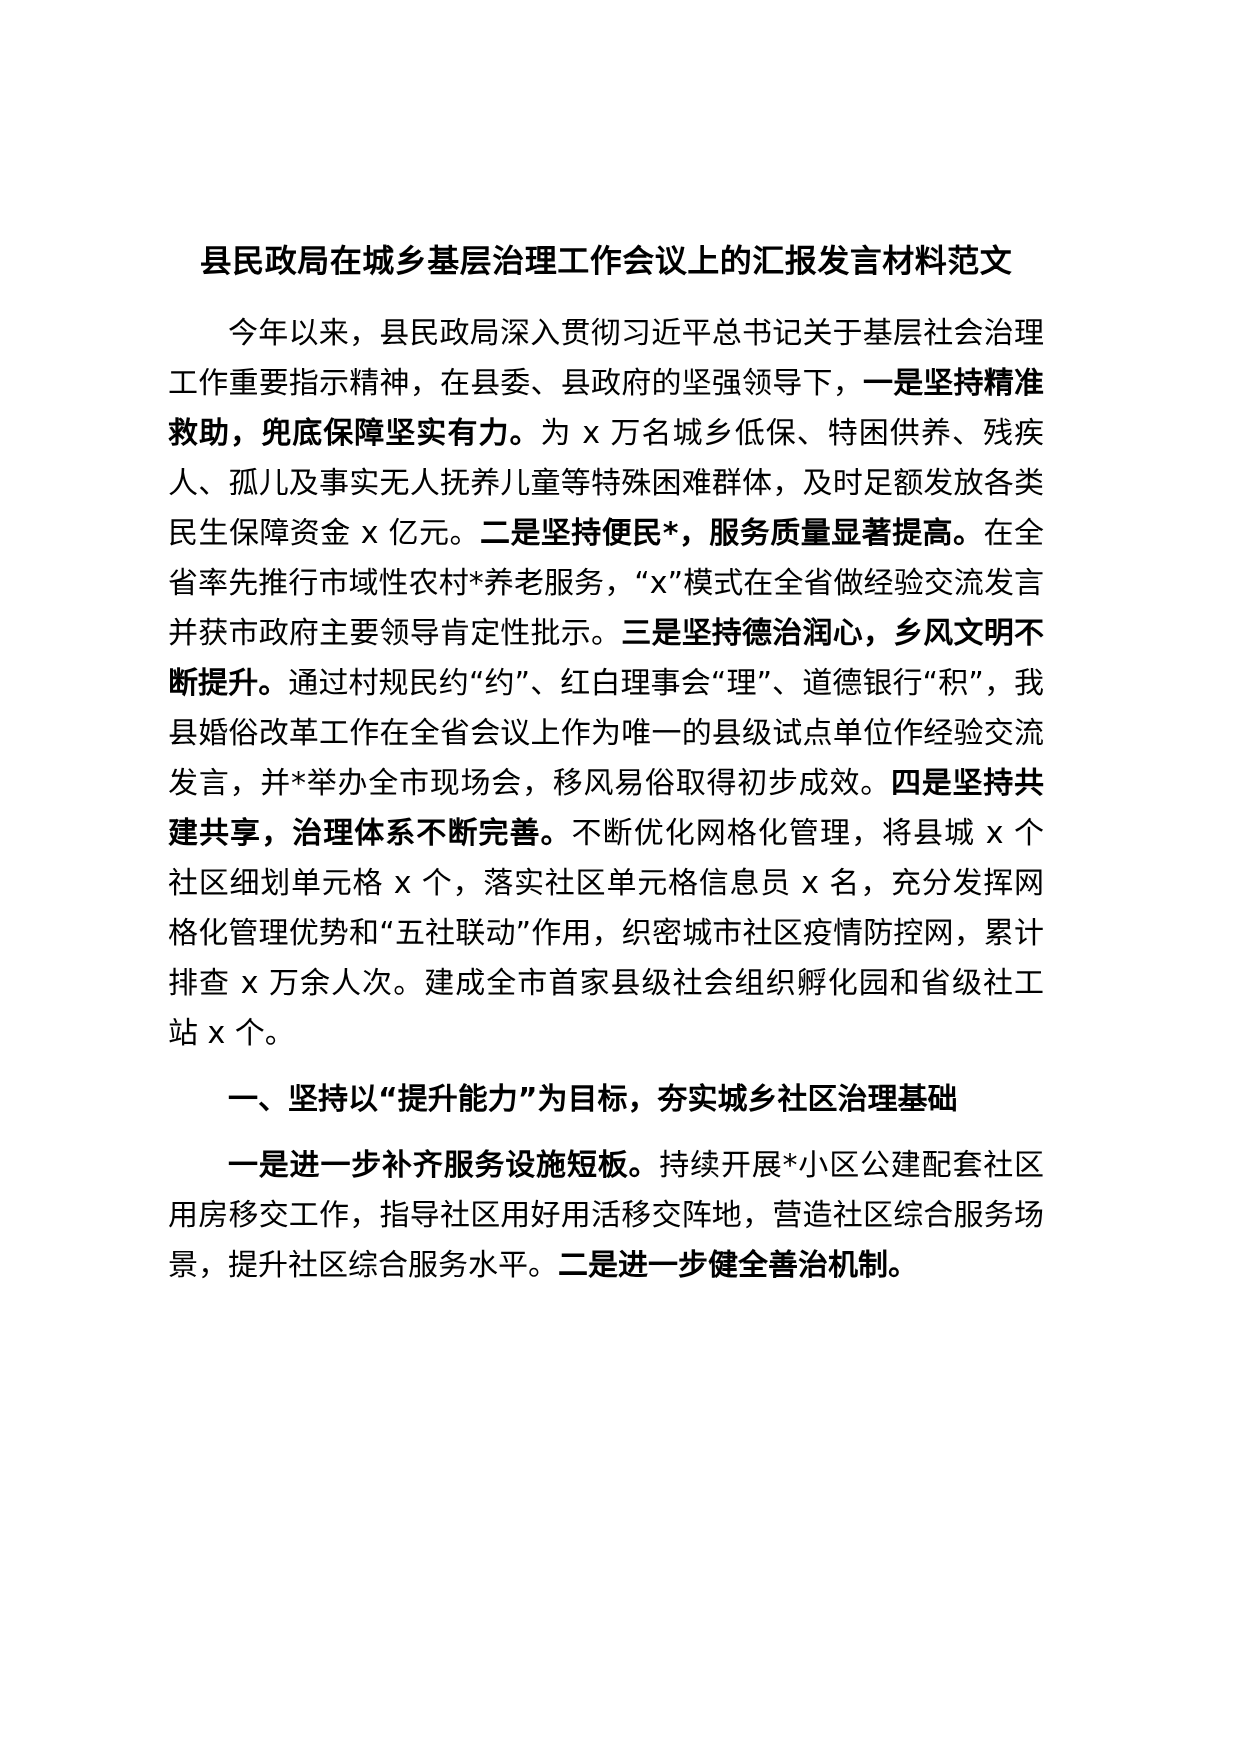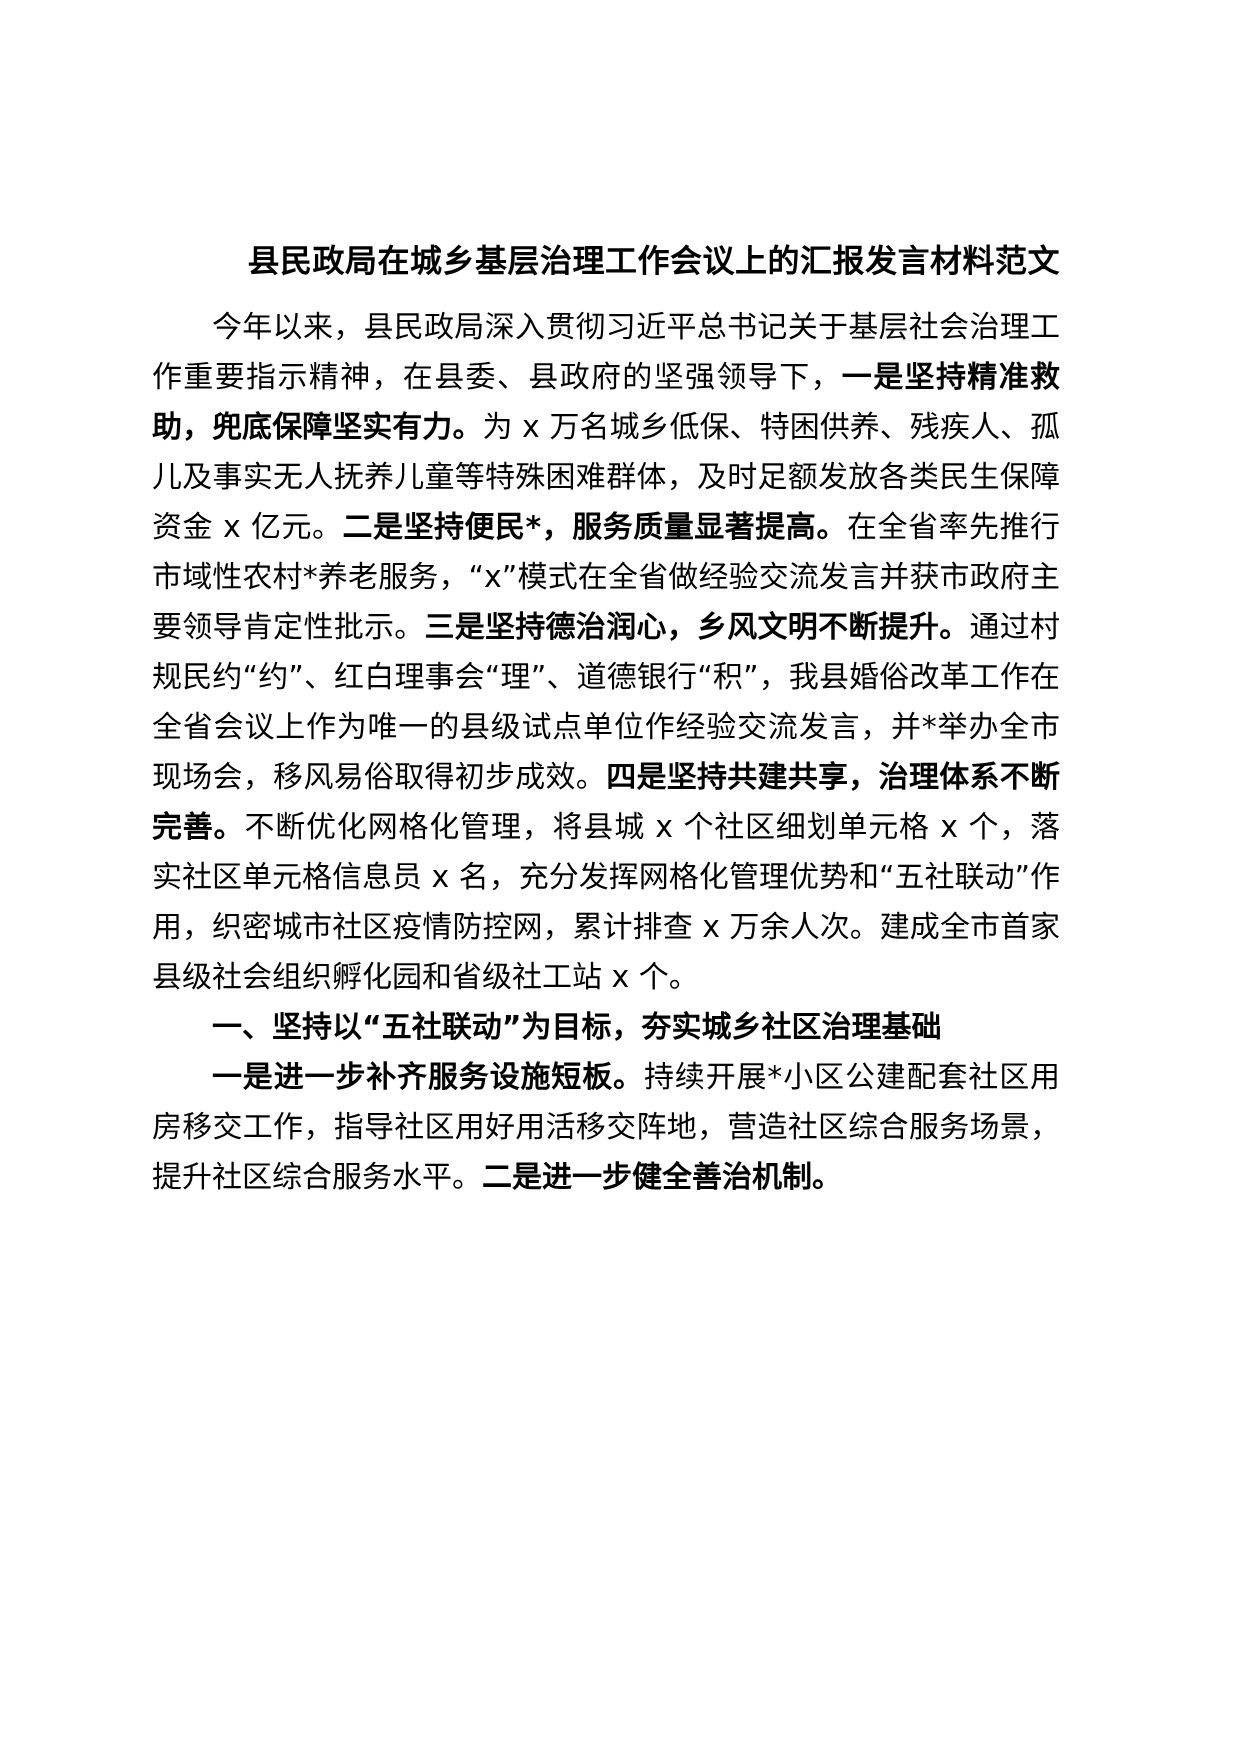--- a/index.html
+++ b/index.html
@@ -23,32 +23,32 @@
   .doc-body {
     position: absolute;
     left: 152px;
     top: 236px;
     width: 908px;
   }
   .doc-title {
     font-size: 32px;
     font-weight: bold;
     line-height: 50px;
-    text-align: right;
+    text-align: center;
     letter-spacing: 0.5px;
-    margin: 0 0 16px 0;
+    margin: 0 0 22px 0;
     white-space: nowrap;
   }
   .para {
     font-size: 30px;
     line-height: 50px;
     text-align: justify;
     text-justify: inter-ideograph;
     text-align-last: left;
-    margin: 0;
+    margin: 16px;
     letter-spacing: 0px;
   }
   .para.indent {
     text-indent: 60px;
   }
   .para.heading {
     font-weight: bold;
   }
   .para b,
   .para .b {
@@ -59,19 +59,19 @@
 <body>
 
 <div class="page">
 
   <div class="doc-body">
 
     <h1 class="doc-title">县民政局在城乡基层治理工作会议上的汇报发言材料范文</h1>
 
     <div id="paragraph-container">
         <p class="para indent"><span>今年以来，县民政局深入贯彻习近平总书记关于基层社会治理工作重要指示精神，在县委、县政府的坚强领导下，</span><b class="b">一是坚持精准救助，兜底保障坚实有力。</b><span>为 x 万名城乡低保、特困供养、残疾人、孤儿及事实无人抚养儿童等特殊困难群体，及时足额发放各类民生保障资金 x 亿元。</span><b class="b">二是坚持便民*，服务质量显著提高。</b><span>在全省率先推行市域性农村*养老服务，“x”模式在全省做经验交流发言并获市政府主要领导肯定性批示。</span><b class="b">三是坚持德治润心，乡风文明不断提升。</b><span>通过村规民约“约”、红白理事会“理”、道德银行“积”，我县婚俗改革工作在全省会议上作为唯一的县级试点单位作经验交流发言，并*举办全市现场会，移风易俗取得初步成效。</span><b class="b">四是坚持共建共享，治理体系不断完善。</b><span>不断优化网格化管理，将县城 x 个社区细划单元格 x 个，落实社区单元格信息员 x 名，充分发挥网格化管理优势和“五社联动”作用，织密城市社区疫情防控网，累计排查 x 万余人次。建成全市首家县级社会组织孵化园和省级社工站 x 个。</span></p>
-        <p class="para indent heading"><b class="b">一、坚持以“五社联动”为目标，夯实城乡社区治理基础</b></p>
+        <p class="para indent heading"><b class="b">一、坚持以“提升能力”为目标，夯实城乡社区治理基础</b></p>
         <p class="para indent"><b class="b">一是进一步补齐服务设施短板。</b><span>持续开展*小区公建配套社区用房移交工作，指导社区用好用活移交阵地，营造社区综合服务场景，提升社区综合服务水平。</span><b class="b">二是进一步健全善治机制。</b></p>
       </div>
 
   </div>
 
 </div>
 
 </body></html>

